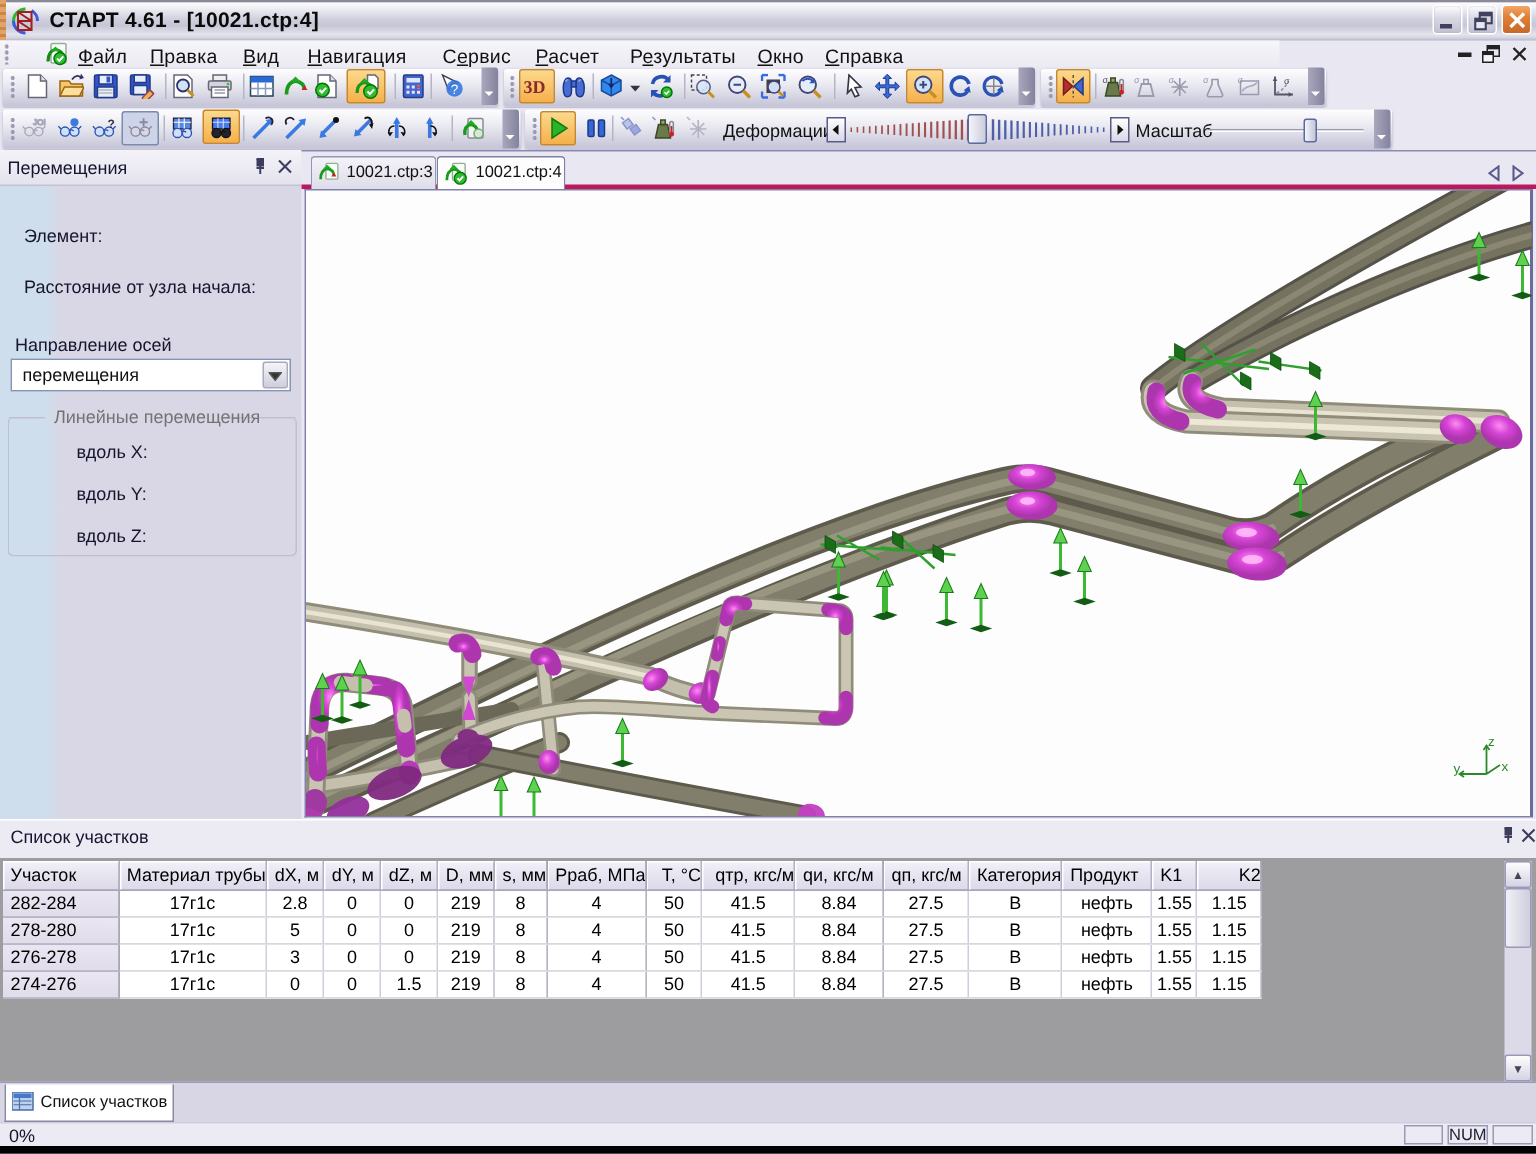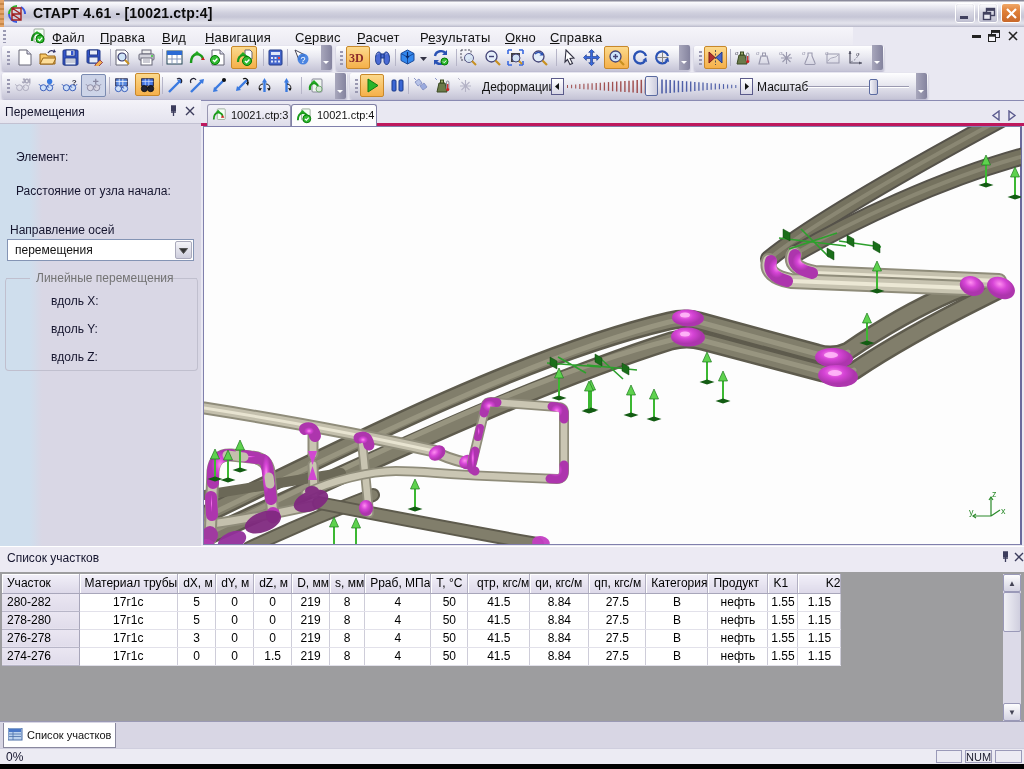--- a/index.html
+++ b/index.html
@@ -752,33 +752,33 @@
    <tbody>
           <tr class="hrow">
             <th style="text-align:left">Участок</th>
             <th>Материал трубы</th>
             <th style="text-align:left">dX, м</th>
             <th style="text-align:left">dY, м</th>
             <th style="text-align:left">dZ, м</th>
             <th style="text-align:left">D, мм</th>
             <th style="text-align:left">s, мм</th>
             <th style="text-align:left">Рраб, МПа</th>
-            <th style="text-align:left">T, °C</th>
+            <th style="text-align:right">T, °C</th>
             <th style="text-align:right">qтр, кгс/м</th>
             <th style="text-align:left">qи, кгс/м</th>
             <th style="text-align:left">qп, кгс/м</th>
             <th style="text-align:left">Категория</th>
             <th style="text-align:left">Продукт</th>
             <th style="text-align:left">K1</th>
             <th style="text-align:right">K2</th>
           </tr>
    <tr>
-            <td class="rh">280-282</td>
+            <td class="rh">282-284</td>
             <td>17г1с</td>
-            <td>5</td>
+            <td>2.8</td>
             <td>0</td>
             <td>0</td>
             <td>219</td>
             <td>8</td>
             <td>4</td>
             <td>50</td>
             <td>41.5</td>
             <td>8.84</td>
             <td>27.5</td>
             <td>В</td>

